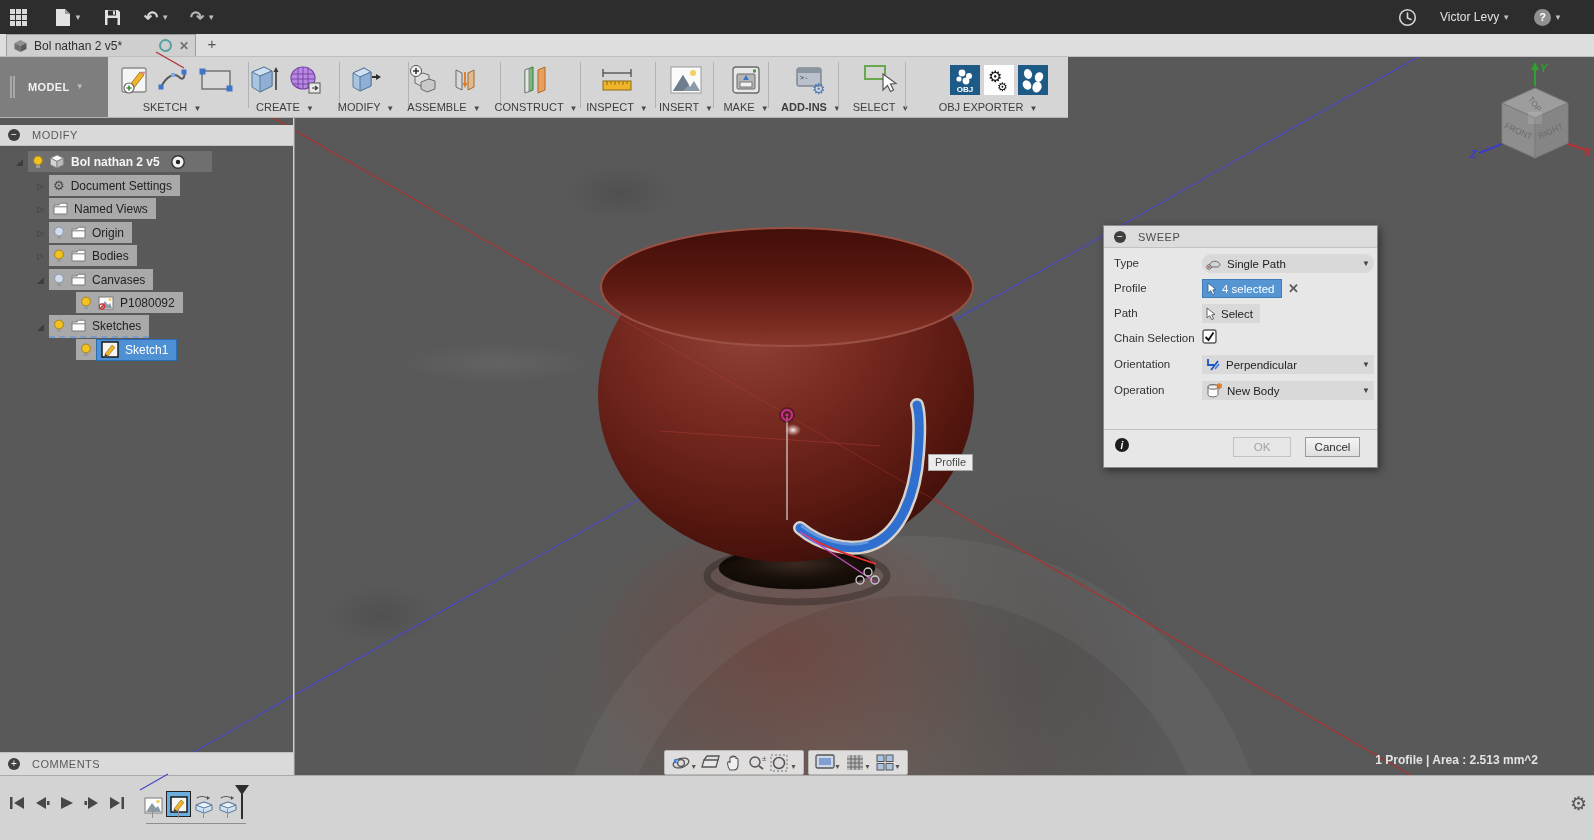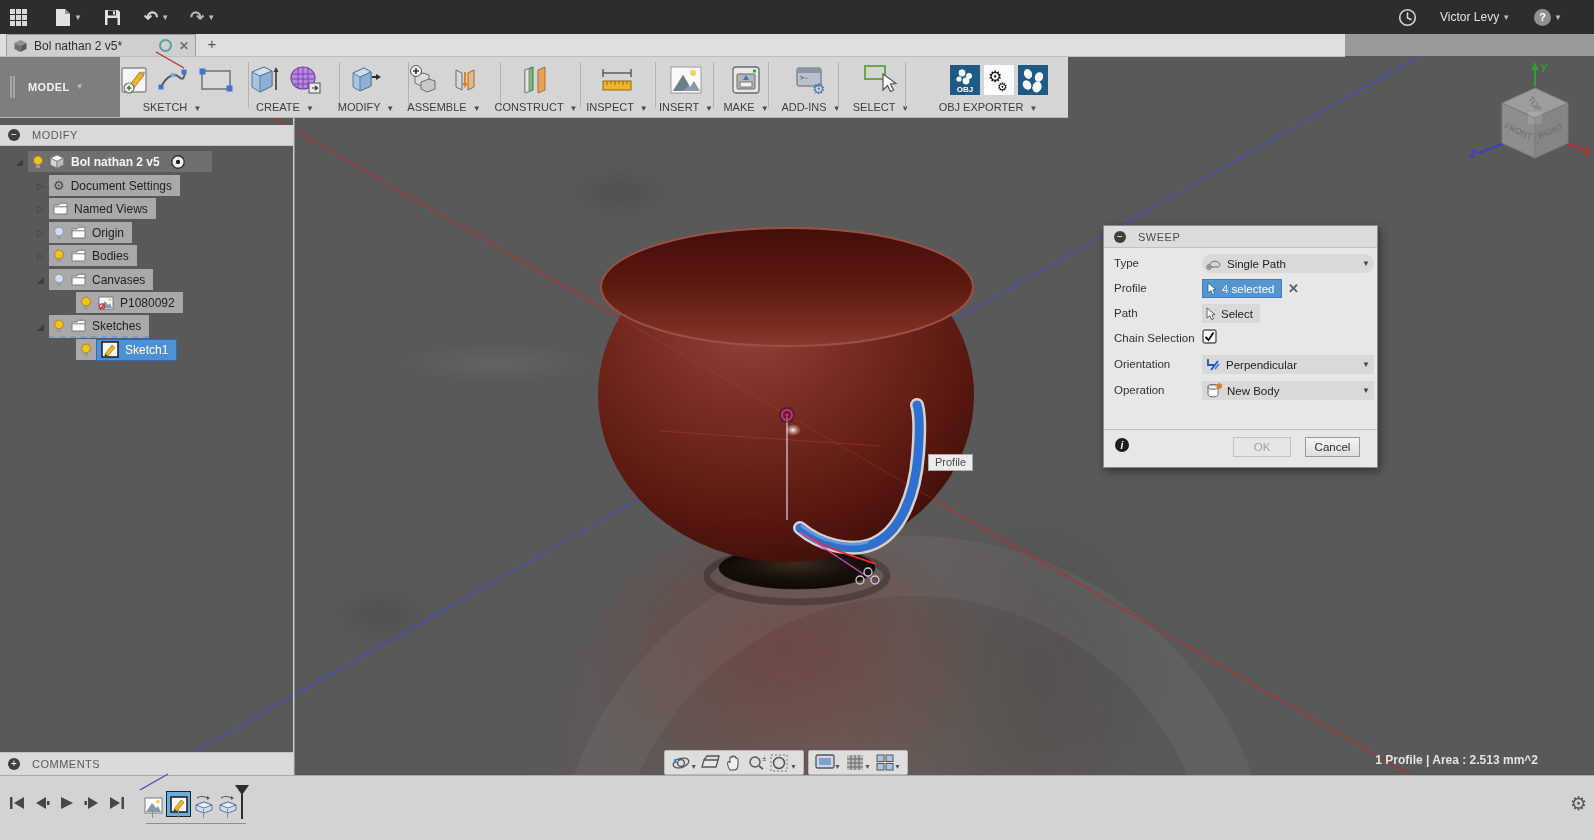--- a/index.html
+++ b/index.html
@@ -10,30 +10,30 @@
   .topbar{left:0;top:0;width:1594px;height:34px;background:#2d2d2d;z-index:40;}
   .topbar .ic{position:absolute;top:5px;height:24px;display:flex;align-items:center;color:#d6d6d6;}
   .caret{font-size:8px;color:#bdbdbd;margin-left:3px;}
   .caret.dark{color:#4a4a4a;}
   .grid9{display:grid;grid-template-columns:repeat(3,5px);grid-template-rows:repeat(3,5px);gap:1px;}
   .grid9 i{background:#d9d9d9;}
   .user-name{font-size:12px;color:#e2e2e2;}
   .help-circ{width:17px;height:17px;border-radius:50%;background:#909090;color:#fff;
      font-size:11px;font-weight:bold;display:flex;align-items:center;justify-content:center;}
   
-  .tabbar{left:0;top:34px;width:1345px;height:22px;background:#dedede;z-index:39;border-bottom:1px solid #bdbdbd;}
+  .tabbar{left:0;top:34px;width:1594px;height:22px;background:#dedede;z-index:39;border-bottom:1px solid #bdbdbd;}
   .doc-tab{position:absolute;left:6px;top:0;width:190px;height:22px;background:#cfcfcf;
      border:1px solid #9d9d9d;border-bottom:none;box-sizing:border-box;display:flex;align-items:center;padding:0 6px;}
   .doc-tab .title{font-size:12px;color:#2e2e2e;margin-left:6px;flex:1;white-space:nowrap;}
   .sync-circ{width:9px;height:9px;border-radius:50%;border:2px solid #58a0a0;margin-right:7px;}
   .tab-x{font-size:12px;color:#707070;font-weight:bold;}
   .new-tab{position:absolute;left:203px;top:1px;font-size:15px;color:#555;width:18px;text-align:center;}
   
   .toolbar{left:0;top:56px;width:1068px;height:61px;background:#d5d5d5;z-index:10;border-bottom:1px solid #b4b4b4;}
-  .model-block{position:absolute;left:0;top:0;width:120px;height:61px;background:#7e7e7e;display:flex;align-items:center;}
+  .model-block{position:absolute;left:0;top:0;width:108px;height:61px;background:#7e7e7e;display:flex;align-items:center;}
   .model-grip{width:2px;height:22px;background:#a8a8a8;margin-left:10px;box-shadow:3px 0 0 #a8a8a8;}
   .model-label{color:#f2f2f2;font-size:11px;font-weight:bold;letter-spacing:.4px;margin-left:16px;}
   .tb-group-label{position:absolute;top:45px;font-size:11px;color:#3d3d3d;white-space:nowrap;transform:translateX(-50%);text-align:right;}
   .tb-div{position:absolute;top:6px;width:1px;height:46px;background:#b2b2b2;}
   .tb-ic{position:absolute;top:7px;width:36px;height:34px;display:flex;align-items:center;justify-content:center;}
   
   .viewport{left:0;top:56px;width:1594px;height:719px;background:#595959;z-index:1;overflow:hidden;}
   .vp-status{position:absolute;right:56px;top:697px;font-size:12px;font-weight:bold;color:#e3e3e3;z-index:4;}
   .tooltip{position:absolute;left:928px;top:398px;background:#ececec;border:1px solid #a8a8a8;
      font-size:11px;color:#4a4a4a;padding:1px 6px 2px 6px;z-index:5;}
@@ -462,21 +462,21 @@
   <span class="tb-div" style="left:768px;"></span>
 
   <span class="tb-ic" style="left:793px;">
     <svg width="34" height="32" viewBox="0 0 34 32">
         <rect x="3" y="4" width="24" height="18" rx="1.5" fill="#b9c2cc" stroke="#5a6470"></rect>
         <rect x="3" y="4" width="24" height="5" fill="#8a95a2"></rect>
         <text x="6" y="16" font-size="7" fill="#2e3a46" font-family="monospace">&gt;-</text>
         <text x="18" y="30" font-size="15" fill="#4a7ab5">⚙</text>
       </svg>
   </span>
-  <span class="tb-group-label" style="left:811px;"><span>ADD-INS</span> <span class="caret dark">▼</span></span>
+  <span class="tb-group-label" style="left:811px;font-weight:bold;"><span>ADD-INS</span> <span class="caret dark">▼</span></span>
   <span class="tb-div" style="left:838px;"></span>
 
   <span class="tb-ic" style="left:863px;">
     <svg width="36" height="32" viewBox="0 0 36 32">
         <rect x="2" y="2" width="20" height="13" fill="none" stroke="#6aa84f" stroke-width="2"></rect>
         <path d="M20,10 L20,26 L24.5,21.5 L27.5,27.5 L30.5,26 L27.5,20 L33,19.5 Z" fill="#fff" stroke="#555" stroke-width="1.2"></path>
       </svg>
   </span>
   <span class="tb-group-label" style="left:881px;"><span>SELECT</span> <span class="caret dark">▼</span></span>
   <span class="tb-div" style="left:905px;"></span>

